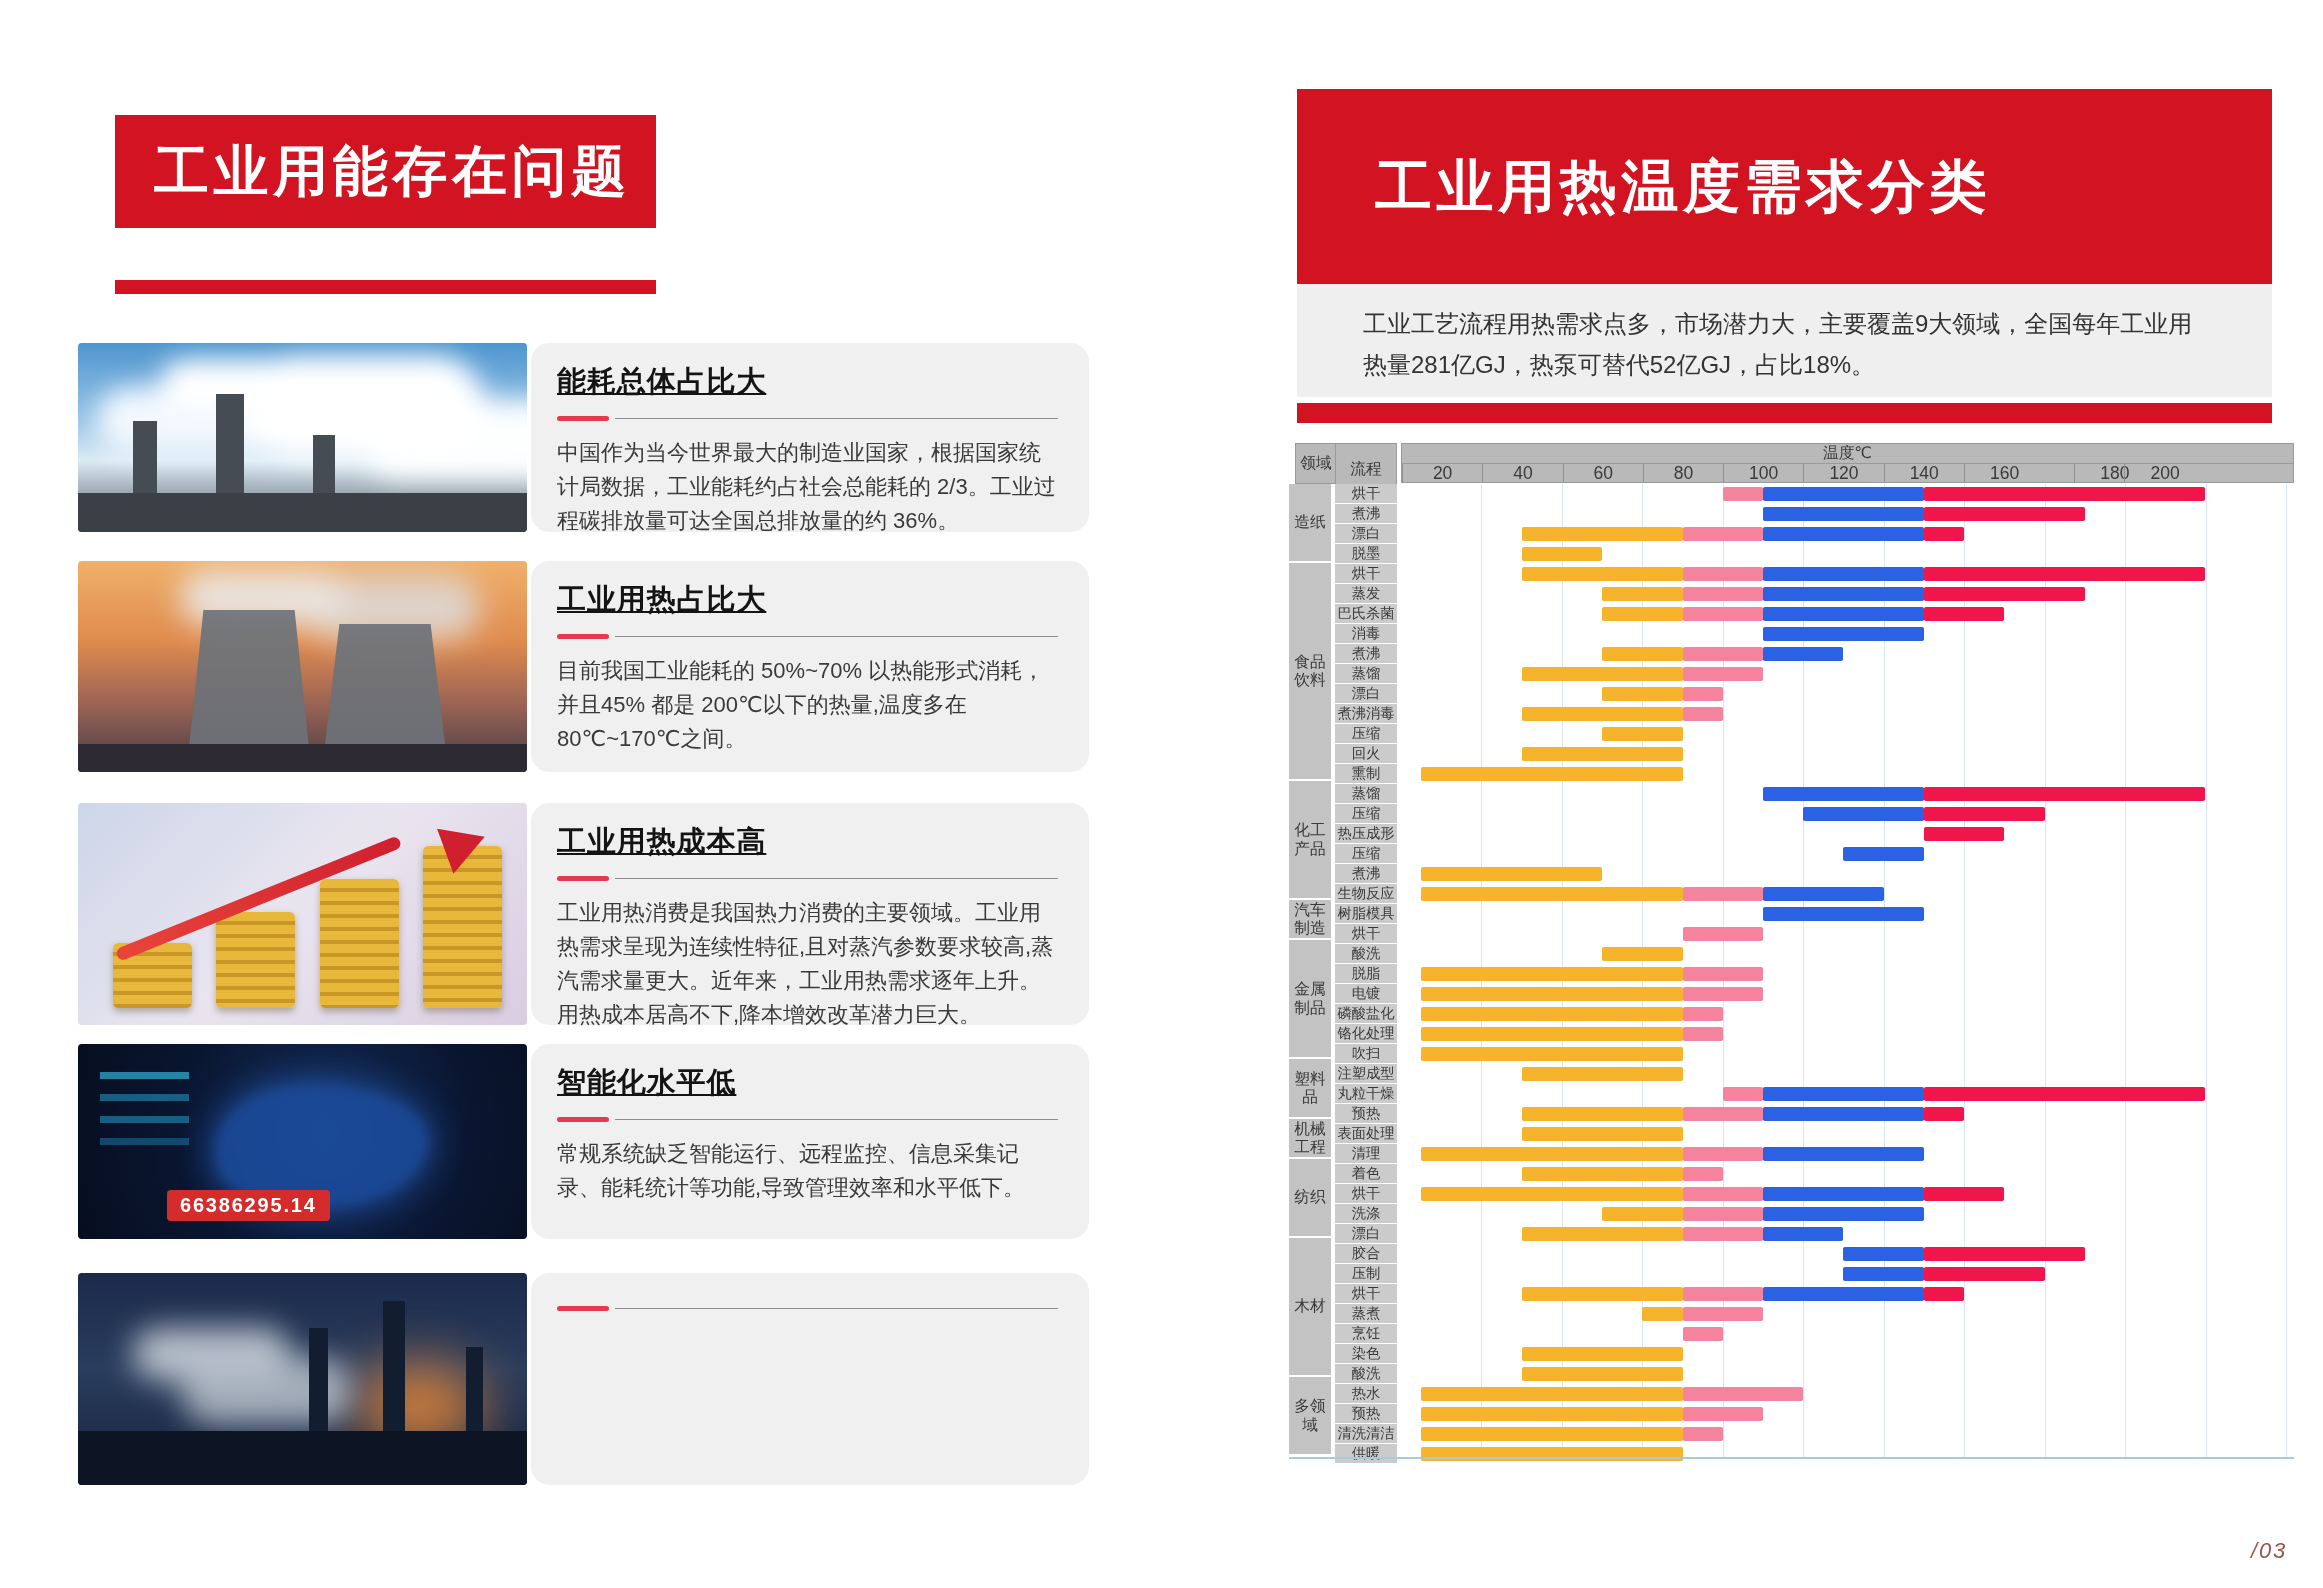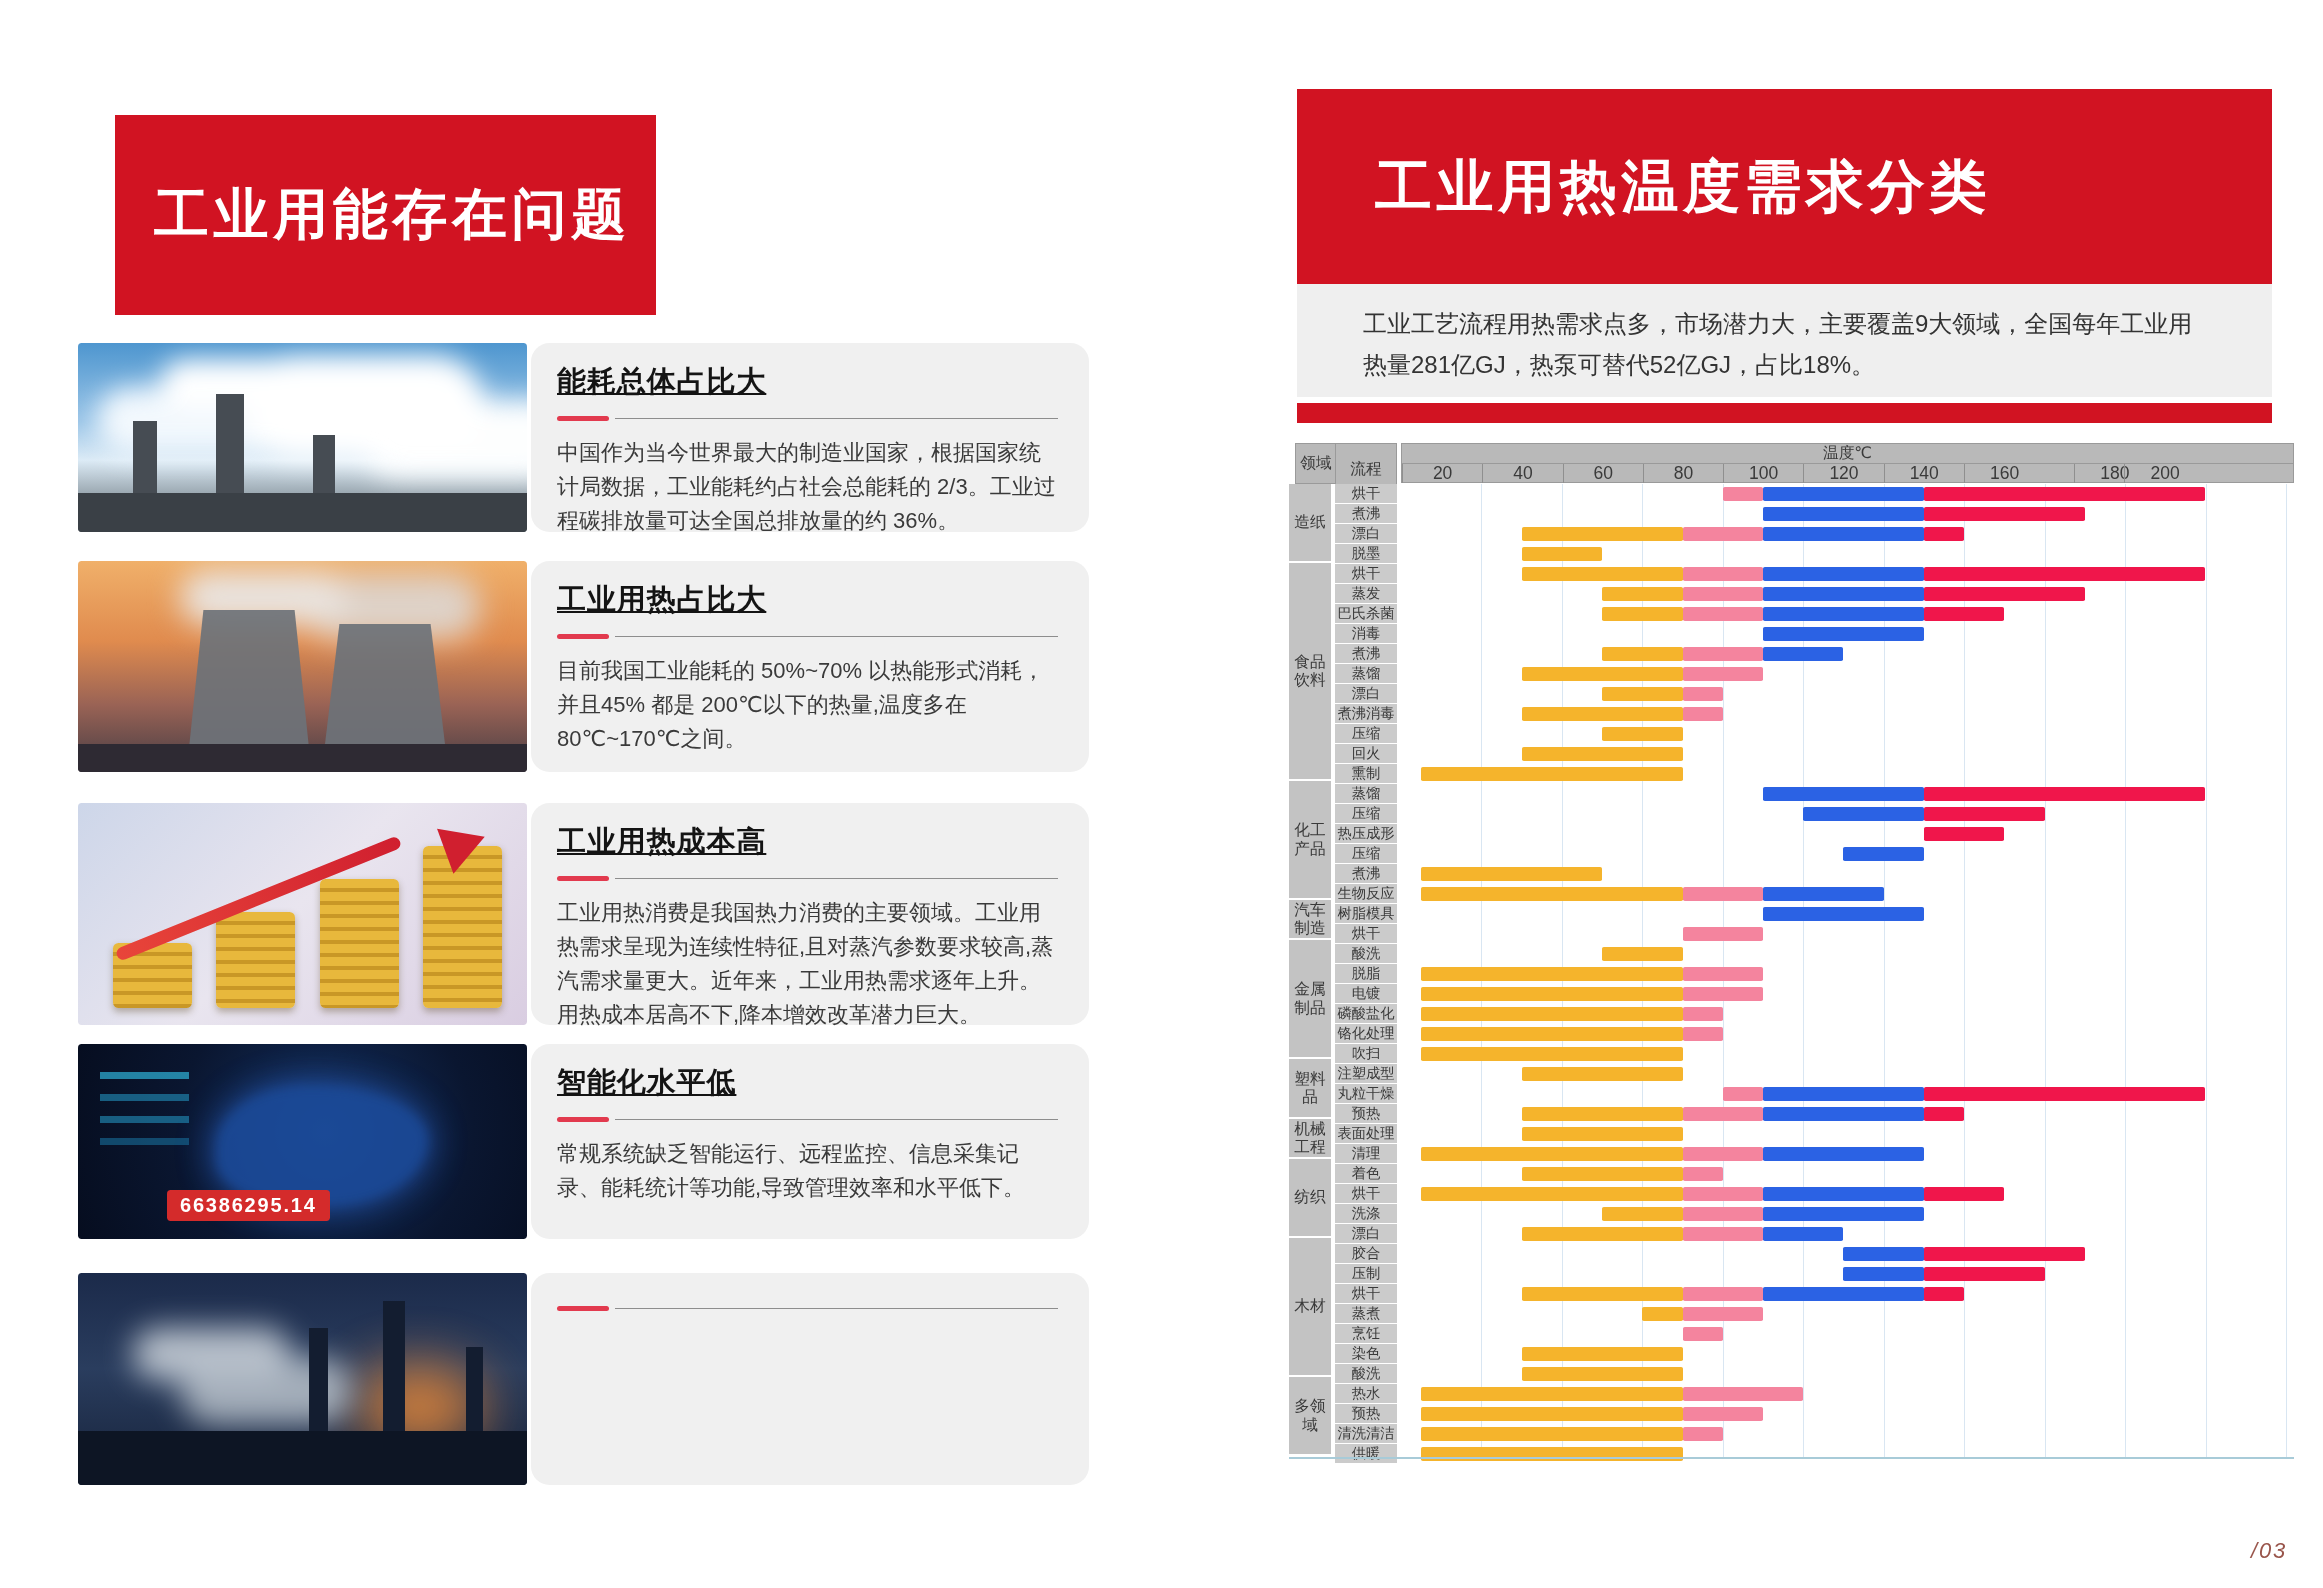--- a/index.html
+++ b/index.html
@@ -2,21 +2,21 @@
 <html style="font-size:14.8px"><head>
 <meta charset="utf-8">
 <style>
   html,body{margin:0;padding:0;background:#ffffff;}
   body{width:2324px;height:1588px;position:relative;overflow:hidden;
        font-family:"Liberation Sans","DejaVu Sans",sans-serif;color:#222;}
 
   
   .banner{position:absolute;background:#d11322;display:flex;align-items:center;}
   .banner h1{color:#fff;font-weight:800;letter-spacing:4.6px;margin:0;}
-  #left-banner{left:115px;top:115px;width:541px;height:200px;}
+  #left-banner{left:115px;top:115px;width:541px;height:113px;}
   #left-banner h1{font-size:55px;padding-left:39px;}
   #left-stripe{position:absolute;left:115px;top:280px;width:541px;height:14px;background:#d11322;}
   #right-banner{left:1297px;top:89px;width:975px;height:196px;}
   #right-banner h1{font-size:57px;padding-left:78px;}
   #right-desc{position:absolute;left:1297px;top:284px;width:975px;height:113px;background:#efefef;box-sizing:border-box;padding:18.5px 60px 0 66px;}
   #right-desc p{margin:0;font-size:24px;line-height:41px;color:#333;}
   #right-stripe{position:absolute;left:1297px;top:403px;width:975px;height:20px;background:#d11322;}
 
   
   #blocks{position:absolute;left:78px;top:343px;width:1012px;height:1144px;}

